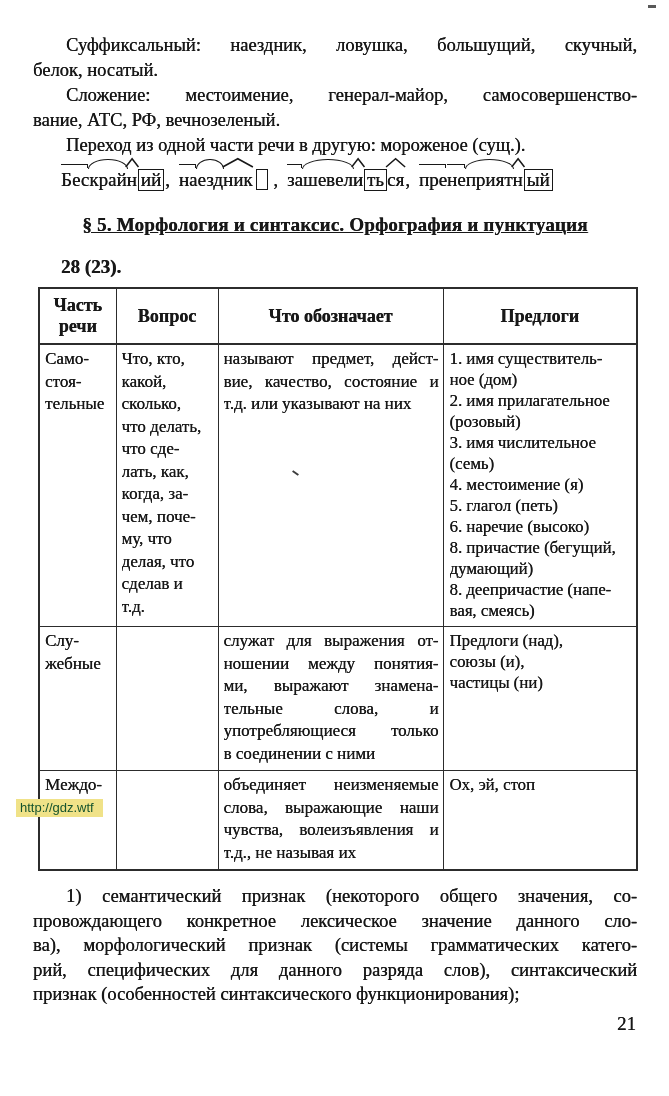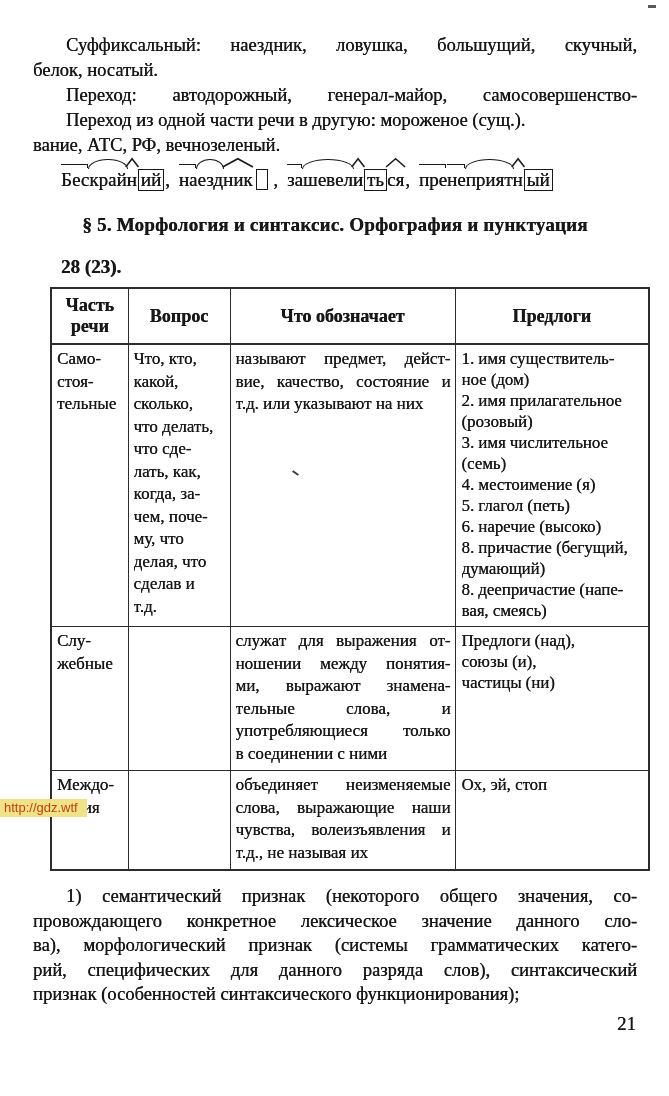--- a/index.html
+++ b/index.html
@@ -24,24 +24,24 @@
   .m{position:relative;display:inline-block;}
   .m-prefix::before{content:"";position:absolute;left:0;right:1px;top:-3px;border-top:1.6px solid var(--ink);}
   .m-prefix::after{content:"";position:absolute;right:1px;top:-3px;height:4px;border-right:1.5px solid var(--ink);}
   .m-root::before{content:"";position:absolute;left:-1px;right:-1px;top:-8px;height:9px;
     border:1.6px solid var(--ink);border-bottom:none;border-radius:50% 50% 0 0 / 100% 100% 0 0;}
   .m-suffix .caret{position:absolute;left:-2px;top:-9px;width:calc(100% + 4px);height:9px;overflow:visible;}
   .m-ending{border:1.6px solid var(--ink);padding:0 2px;line-height:20px;display:inline-block;margin-left:1px;}
   .m-zero{display:inline-block;width:10px;height:19px;border:1.6px solid var(--ink);margin-left:3px;vertical-align:-4px;}
   .after{margin-left:1px;}
   
-  .heading{margin-top:20px;font-size:19px;line-height:26px;font-weight:bold;text-align:center;letter-spacing:0.2px;text-shadow:0.3px 0 0 currentColor;}
+  .heading{margin-top:20px;font-size:19px;line-height:26px;font-weight:bold;text-align:center;letter-spacing:0.2px;text-shadow:0.3px 0 0 currentColor;text-decoration:underline;}
   .exnum{margin-top:16px;padding-left:28px;font-size:19px;line-height:25px;font-weight:bold;text-shadow:0.3px 0 0 currentColor;}
   
-  table{margin-top:8px;margin-left:17px;border-collapse:collapse;width:598px;table-layout:fixed;
+  table{margin-top:8px;margin-left:5px;border-collapse:collapse;width:598px;table-layout:fixed;
     border:2.2px solid var(--border);}
   th,td{border:1.6px solid var(--border);}
   th{height:50px;font-size:18px;font-weight:bold;text-align:center;vertical-align:middle;
     white-space:pre-line;line-height:21px;padding:2px;text-shadow:0.3px 0 0 currentColor;}
   thead th{border-bottom-width:2px;}
   td{vertical-align:top;padding:3px 4px 5px 5px;font-size:17px;line-height:22.5px;text-shadow:0.25px 0 0 currentColor;}
   td.col3{font-size:16.8px;line-height:21px;padding-left:6px;}
   .cl{overflow:hidden;}
   .cl.just{text-align:justify;text-align-last:justify;}
   
@@ -55,23 +55,23 @@
   .a1{left:292px;top:472px;width:7px;transform:rotate(35deg);}
   .a2{left:648px;top:5px;width:8px;border-top-width:3px;opacity:.85;}
 </style>
 </head>
 <body>
 
 <div class="page">
   <div id="intro">
       <div class="tline indent just">Суффиксальный: наездник, ловушка, большущий, скучный,</div>
       <div class="tline">белок, носатый.</div>
-      <div class="tline indent just">Переход: автодорожный, генерал-майор, самосовершенство-</div>
+      <div class="tline indent just">Сложение: местоимение, генерал-майор, самосовершенство-</div>
+      <div class="tline">вание, АТС, РФ, вечнозеленый.</div>
       <div class="tline indent">Переход из одной части речи в другую: мороженое (сущ.).</div>
-      <div class="tline">вание, АТС, РФ, вечнозеленый.</div>
     </div>
   <div id="morpheme-line" class="morph"><span class="word"><span class="m m-prefix">Бес</span><span class="m m-root">край</span><span class="m m-suffix">н<svg class="caret" viewBox="0 0 20 10" preserveAspectRatio="none">
             <path d="M1 10 L10 0.8 L19 10" fill="none" stroke="currentColor" stroke-width="1.5" vector-effect="non-scaling-stroke"></path>
           </svg></span><span class="m m-ending">ий</span><span class="after">,</span></span><span class="word"><span class="m m-prefix">на</span><span class="m m-root">езд</span><span class="m m-suffix">ник<svg class="caret" viewBox="0 0 20 10" preserveAspectRatio="none">
             <path d="M1 10 L10 0.8 L19 10" fill="none" stroke="currentColor" stroke-width="1.5" vector-effect="non-scaling-stroke"></path>
           </svg></span><span class="m-zero"></span><span class="after"> ,</span></span><span class="word"><span class="m m-prefix">за</span><span class="m m-root">шевел</span><span class="m m-suffix">и<svg class="caret" viewBox="0 0 20 10" preserveAspectRatio="none">
             <path d="M1 10 L10 0.8 L19 10" fill="none" stroke="currentColor" stroke-width="1.5" vector-effect="non-scaling-stroke"></path>
           </svg></span><span class="m m-ending">ть</span><span class="m m-suffix">ся<svg class="caret" viewBox="0 0 20 10" preserveAspectRatio="none">
             <path d="M1 10 L10 0.8 L19 10" fill="none" stroke="currentColor" stroke-width="1.5" vector-effect="non-scaling-stroke"></path>
           </svg></span><span class="after">,</span></span><span class="word"><span class="m m-prefix">пре</span><span class="m m-prefix">не</span><span class="m m-root">прият</span><span class="m m-suffix">н<svg class="caret" viewBox="0 0 20 10" preserveAspectRatio="none">
@@ -178,14 +178,14 @@
   <div id="conclusion" class="concl">
       <div class="tline indent just">1) семантический признак (некоторого общего значения, со-</div>
       <div class="tline just">провождающего конкретное лексическое значение данного сло-</div>
       <div class="tline just">ва), морфологический признак (системы грамматических катего-</div>
       <div class="tline just">рий, специфических для данного разряда слов), синтаксический</div>
       <div class="tline">признак (особенностей синтаксического функционирования);</div>
     </div>
   <div class="pagenum">21</div>
   <div class="artifact a1"></div>
   <div class="artifact a2"></div>
-  <div class="watermark" style="background: rgb(240, 226, 136); color: #c2410c;">http://gdz.wtf</div>
+  <div class="watermark" style="background: rgb(240, 226, 136); color: #14532d; margin-left: 16px;">http://gdz.wtf</div>
 </div>
 
 </body></html>

